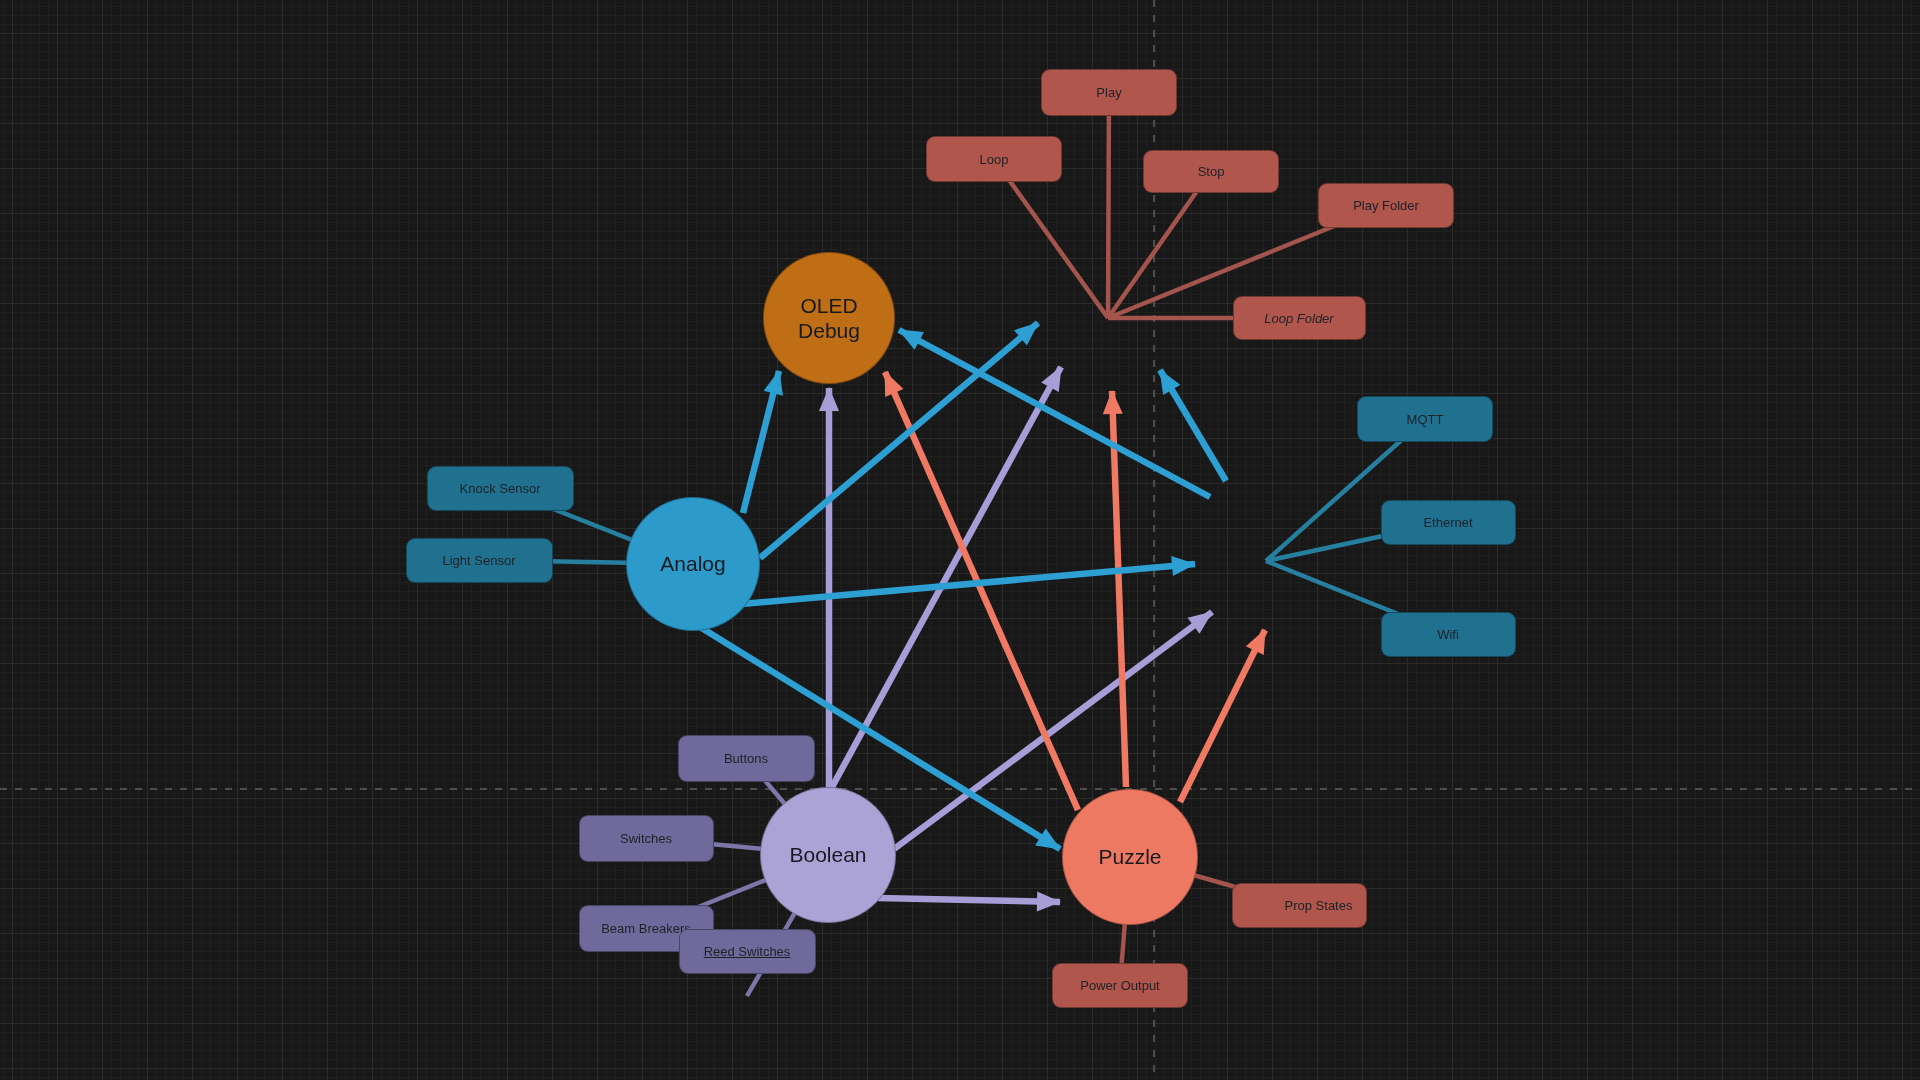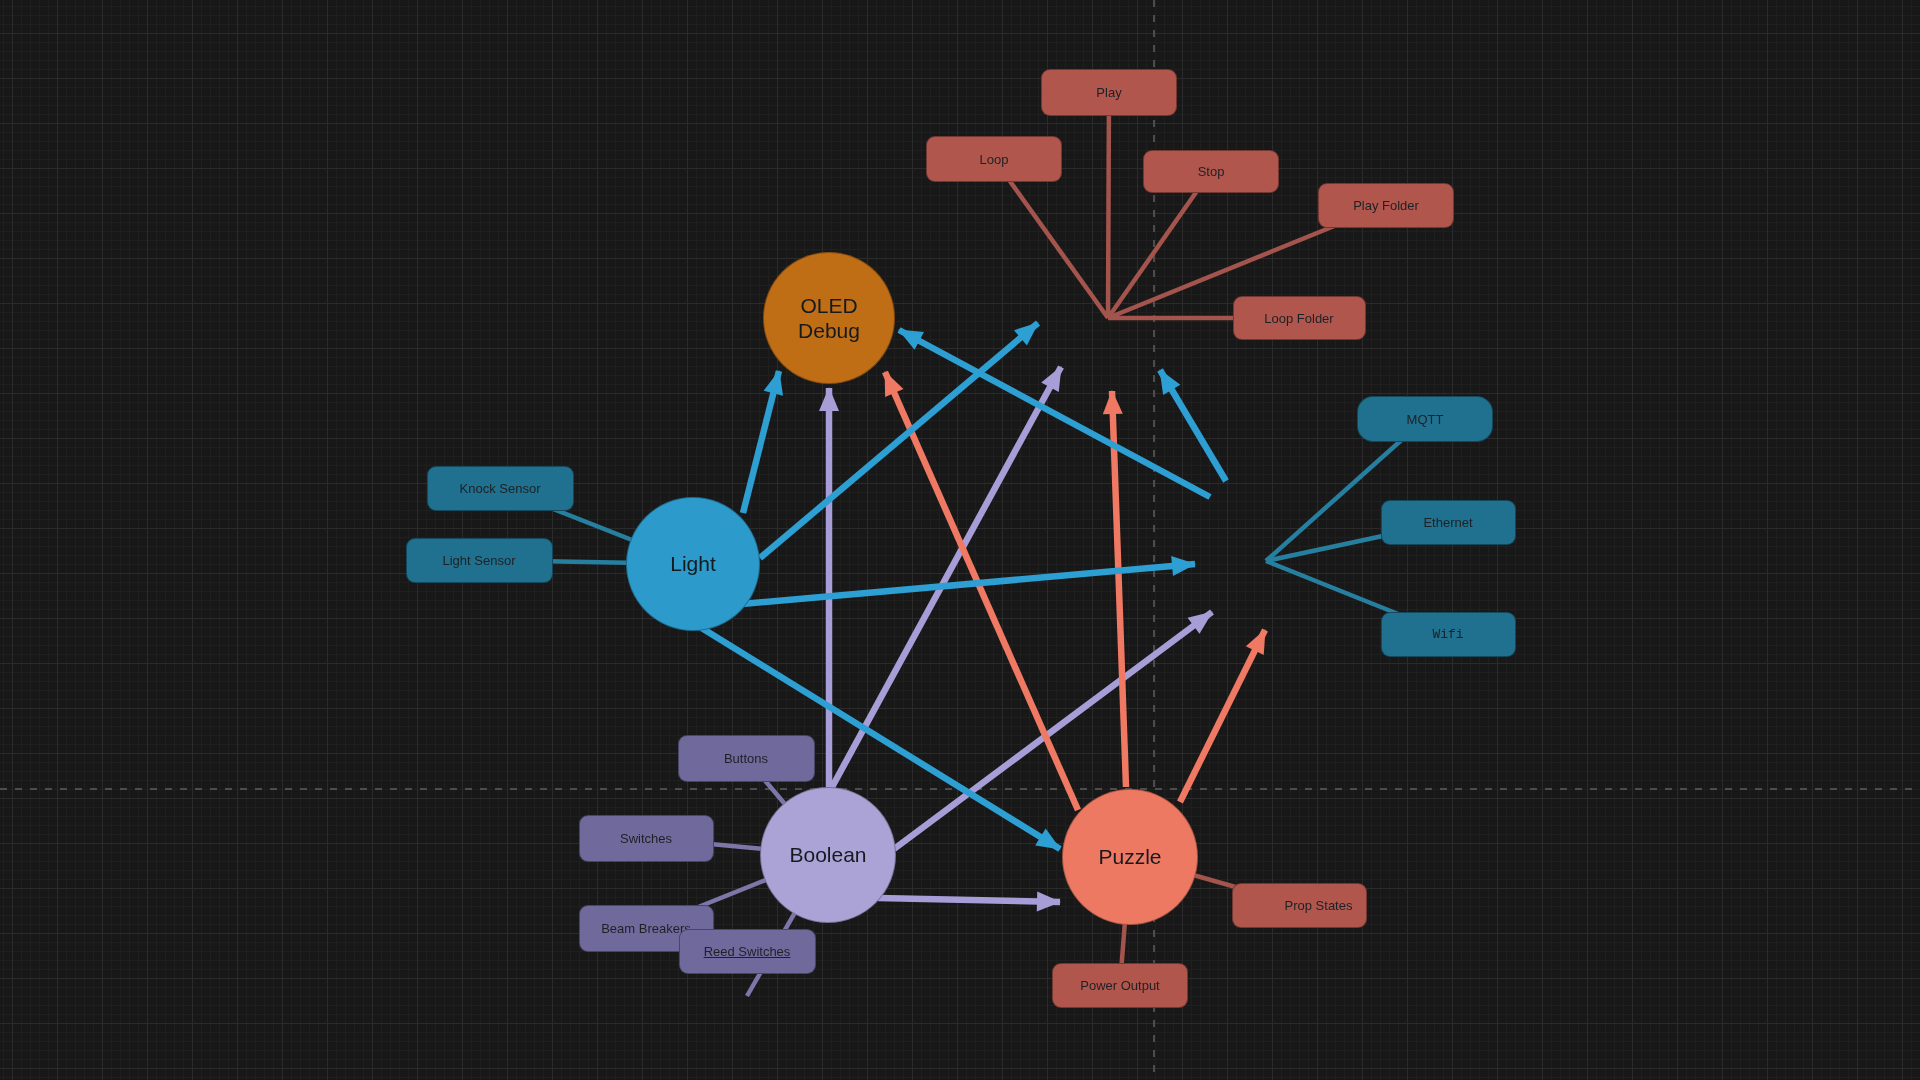--- a/index.html
+++ b/index.html
@@ -97,36 +97,36 @@
       </div>
       <div class="leaf" style="left: 926px; top: 136px; width: 136px; height: 46px; background: rgb(176, 86, 77);">
         <span>Loop</span>
       </div>
       <div class="leaf" style="left: 1143px; top: 149.5px; width: 136px; height: 43px; background: rgb(176, 86, 77);">
         <span>Stop</span>
       </div>
       <div class="leaf" style="left: 1318px; top: 182.5px; width: 136px; height: 45px; background: rgb(176, 86, 77);">
         <span>Play Folder</span>
       </div>
-      <div class="leaf" style="left: 1232.5px; top: 296px; width: 133px; height: 44px; background: rgb(176, 86, 77);">
+      <div class="leaf" style="left: 1232.5px; top: 296px; width: 133px; height: 44px; background: rgb(176, 86, 77); font-style: italic;">
         <span>Loop Folder</span>
       </div>
       <div class="leaf" style="left: 426.5px; top: 465.5px; width: 147px; height: 45px; background: rgb(32, 113, 143);">
         <span>Knock Sensor</span>
       </div>
       <div class="leaf" style="left: 405.5px; top: 537.5px; width: 147px; height: 45px; background: rgb(32, 113, 143);">
         <span>Light Sensor</span>
       </div>
-      <div class="leaf" style="left: 1357px; top: 396px; width: 136px; height: 46px; background: rgb(32, 113, 143); border-radius: 16px;">
+      <div class="leaf" style="left: 1357px; top: 396px; width: 136px; height: 46px; background: rgb(32, 113, 143);">
         <span>MQTT</span>
       </div>
       <div class="leaf" style="left: 1380.5px; top: 499.5px; width: 135px; height: 45px; background: rgb(32, 113, 143);">
         <span>Ethernet</span>
       </div>
-      <div class="leaf" style="left: 1380.5px; top: 611.5px; width: 135px; height: 45px; background: rgb(32, 113, 143); font-family: Liberation Mono, monospace;">
+      <div class="leaf" style="left: 1380.5px; top: 611.5px; width: 135px; height: 45px; background: rgb(32, 113, 143);">
         <span>Wifi</span>
       </div>
       <div class="leaf" style="left: 677.5px; top: 734.5px; width: 137px; height: 47px; background: rgb(111, 106, 155);">
         <span>Buttons</span>
       </div>
       <div class="leaf" style="left: 578.5px; top: 814.5px; width: 135px; height: 47px; background: rgb(111, 106, 155);">
         <span>Switches</span>
       </div>
       <div class="leaf" style="left: 578.5px; top: 904.5px; width: 135px; height: 47px; background: rgb(111, 106, 155);">
         <span>Beam Breakers</span>
@@ -137,21 +137,21 @@
       <div class="leaf" style="left: 1231.5px; top: 882.5px; width: 135px; height: 45px; background: rgb(176, 86, 77); padding-left: 39px;">
         <span>Prop States</span>
       </div>
       <div class="leaf" style="left: 1052px; top: 962.5px; width: 136px; height: 45px; background: rgb(176, 86, 77);">
         <span>Power Output</span>
       </div>
       <div class="hub" style="left: 763px; top: 252px; width: 132px; height: 132px; background: rgb(192, 110, 22);">
         <span class="hub-label">OLED Debug</span>
       </div>
       <div class="hub" style="left: 626px; top: 497px; width: 134px; height: 134px; background: rgb(44, 155, 204);">
-        <span class="hub-label">Light</span>
+        <span class="hub-label">Analog</span>
       </div>
       <div class="hub" style="left: 760px; top: 787px; width: 136px; height: 136px; background: rgb(171, 163, 214);">
         <span class="hub-label">Boolean</span>
       </div>
       <div class="hub" style="left: 1062px; top: 789px; width: 136px; height: 136px; background: rgb(238, 121, 99);">
         <span class="hub-label">Puzzle</span>
       </div>
     </div>
 </div>
 

